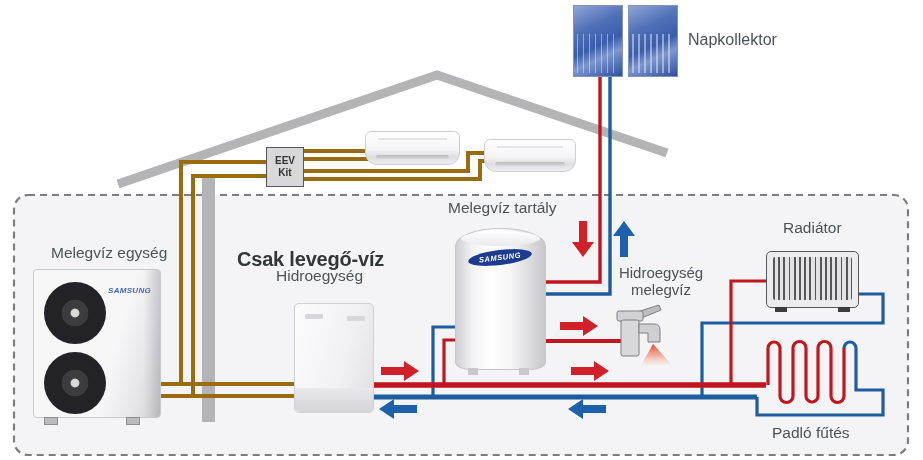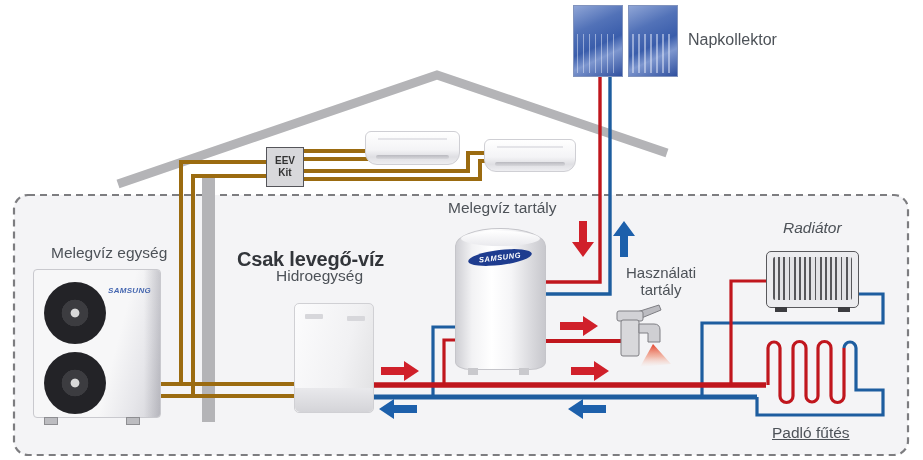--- a/index.html
+++ b/index.html
@@ -180,17 +180,17 @@
     <rect x="12" y="11" width="26" height="10" rx="2" fill="#d2d2d6" stroke="#7e7e83"></rect>
     <rect x="16" y="20" width="18" height="36" rx="2" fill="#d8d8db" stroke="#7e7e83"></rect>
     <path d="M34,24 H49 Q55,24 55,30 V42 H43 V33 H34 Z" fill="#cfcfd3" stroke="#7e7e83"></path>
   </svg>
 
   <div class="lbl" style="left:688px;top:31px;font-size:16px;text-align:right;">Napkollektor</div>
   <div class="lbl" style="left:51px;top:244px;">Melegvíz egység</div>
   <div class="title" style="left:237px;top:213px;">Csak levegő-víz</div>
   <div class="lbl" style="left:276px;top:267px;">Hidroegység</div>
   <div class="lbl" style="left:448px;top:199px;">Melegvíz tartály</div>
-  <div class="lbl wrap2" style="left:611px;top:264px;font-size:15px;">Használati tartály</div>
-  <div class="lbl" style="left:783px;top:219px;font-style:italic;">Radiátor</div>
-  <div class="lbl" style="left:772px;top:424px;text-decoration:underline;">Padló fűtés</div>
+  <div class="lbl wrap2" style="left:611px;top:264px;font-size:15px;">Hidroegység melegvíz</div>
+  <div class="lbl" style="left:783px;top:219px;">Radiátor</div>
+  <div class="lbl" style="left:772px;top:424px;">Padló fűtés</div>
 
 </div>
 
 </body></html>

